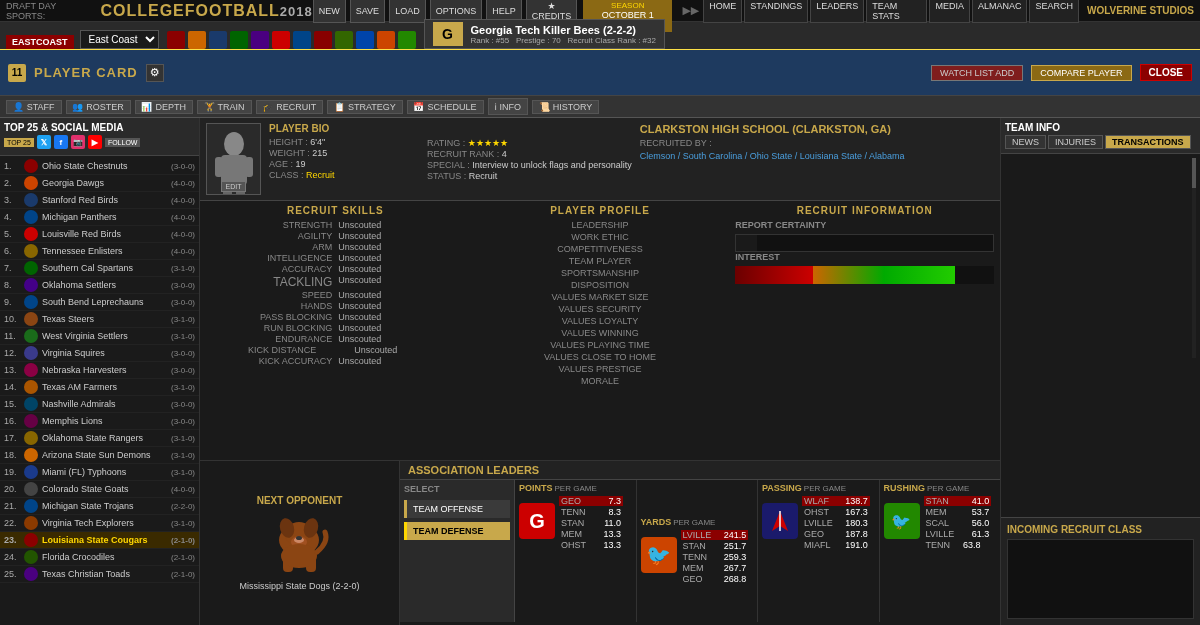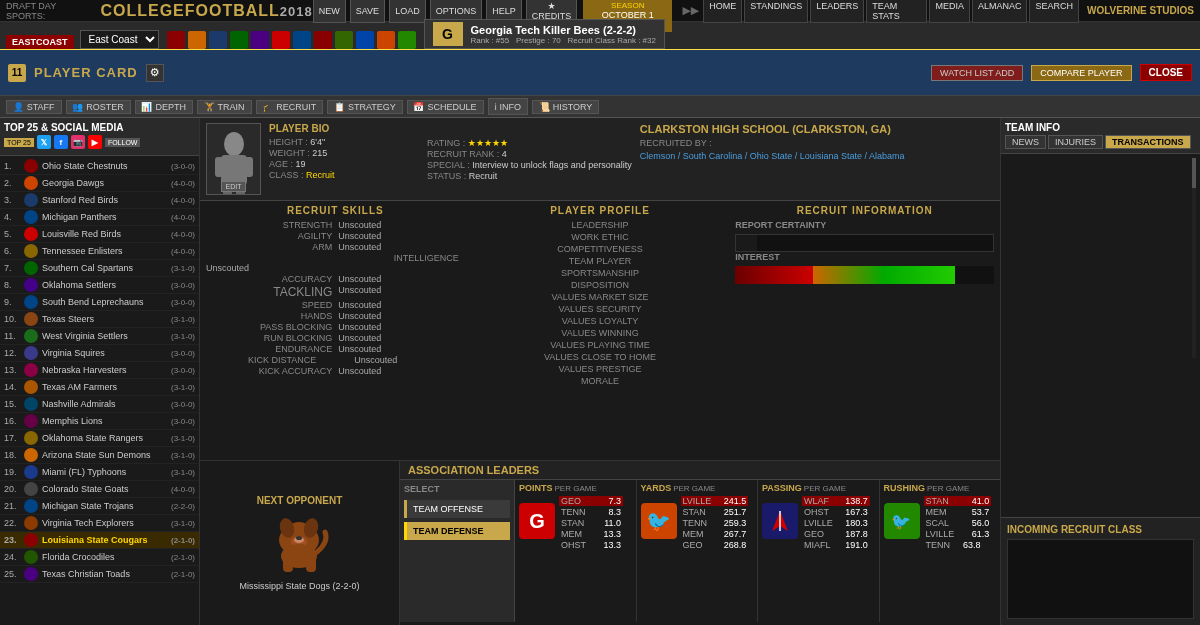--- a/index.html
+++ b/index.html
@@ -374,21 +374,21 @@
       <span style="color:#aaa; text-align:left; flex:1; font-size:9px;">Unscouted</span>
             </div>
             <div style="display: flex; justify-content: space-between; margin: 1px 0px; font-size: 9px;">
               <span style="color:#888; text-align:right; flex:1; margin-right:6px; font-size:9px;">AGILITY</span>
       <span style="color:#aaa; text-align:left; flex:1; font-size:9px;">Unscouted</span>
             </div>
             <div style="display: flex; justify-content: space-between; margin: 1px 0px; font-size: 9px;">
               <span style="color:#888; text-align:right; flex:1; margin-right:6px; font-size:9px;">ARM</span>
       <span style="color:#aaa; text-align:left; flex:1; font-size:9px;">Unscouted</span>
             </div>
-            <div style="display: flex; justify-content: flex-end; margin: 1px 0px; font-size: 9px; flex-direction: column;">
+            <div style="display: flex; justify-content: flex-end; margin: 1px 0px; font-size: 9px;">
               <span style="color:#888; text-align:right; flex:1; margin-right:6px; font-size:9px;">INTELLIGENCE</span>
       <span style="color:#aaa; text-align:left; flex:1; font-size:9px;">Unscouted</span>
             </div>
             <div style="display: flex; justify-content: space-between; margin: 1px 0px; font-size: 9px;">
               <span style="color:#888; text-align:right; flex:1; margin-right:6px; font-size:9px;">ACCURACY</span>
       <span style="color:#aaa; text-align:left; flex:1; font-size:9px;">Unscouted</span>
             </div>
             <div style="display: flex; justify-content: space-between; margin: 1px 0px; font-size: 9px;">
               <span style="color:#888; text-align:right; flex:1; margin-right:6px; font-size:12px;">TACKLING</span>
       <span style="color:#aaa; text-align:left; flex:1; font-size:9px;">Unscouted</span>
@@ -533,21 +533,21 @@
                     <div style="display: flex; justify-content: space-between; font-size: 9px; margin: 1px 0px; align-items: center; padding: 0px 2px;">
                       <span style="color:#aaa; flex:1; font-size:9px;">OHST</span>
         <span style="color:#fff; font-size:9px; text-align:right; min-width:35px;">13.3</span>
                     </div>
                   </div>
               </div>
             </div>
 
             <div style="flex:1; border-right:1px solid #333; padding:3px 4px;">
               <div style="display:flex; gap:2px; align-items:baseline; margin-bottom:2px;">
-                <span style="font-size:9px; font-weight:bold; color:#c8a84b;">YARDS</span>
+                <span style="font-size:9px; font-weight:bold; color:#c8a84b;margin-top:34px;">YARDS</span>
                 <span style="font-size:8px; color:#888;">PER GAME</span>
               </div>
               <div style="display:flex; align-items:flex-start; gap:4px;">
                 <div style="width:36px; height:36px; background:#cc4400; display:flex; align-items:center; justify-content:center; border-radius:4px; flex-shrink:0; margin-top:8px;">
                   <span style="font-size:20px; color:#fff;">🐦</span>
                 </div>
                 <div id="yards-rows">
                     <div style="display: flex; justify-content: space-between; font-size: 9px; margin: 1px 0px; align-items: center; padding: 0px 2px; background: rgb(139, 0, 0);">
                       <span style="color:#aaa; flex:1; font-size:9px;">LVILLE</span>
         <span style="color:#fff; font-size:9px; text-align:right; min-width:35px;">241.5</span>

